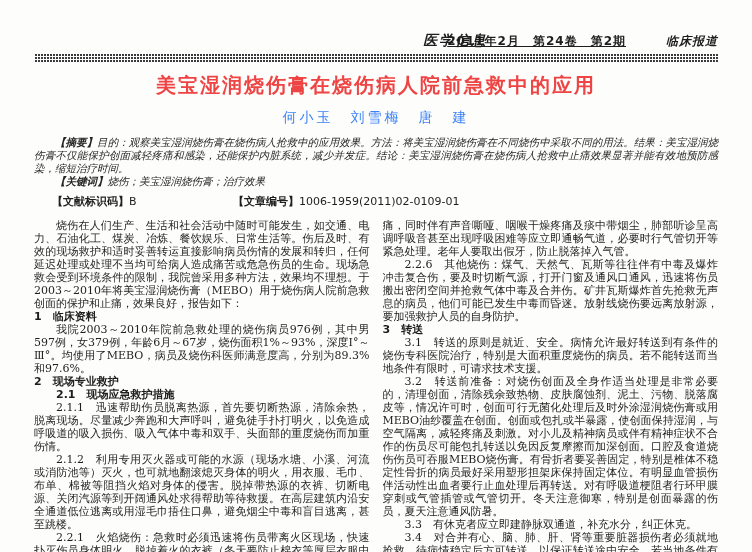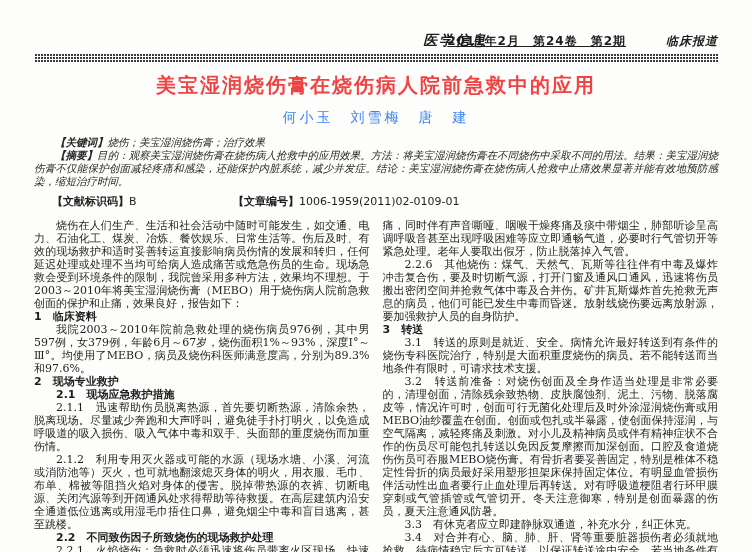--- a/index.html
+++ b/index.html
@@ -106,39 +106,38 @@
     <span class="jcolumn">临床报道</span>
   </div>
 
   <div class="dotted-band"></div>
 
   <h1 class="title">美宝湿润烧伤膏在烧伤病人院前急救中的应用</h1>
 
   <div class="authors">何小玉　刘雪梅　唐　建</div>
 
   <div class="abstract-block">
+    <p><b>【摘要】</b><span>目的：观察美宝湿润烧伤膏在烧伤病人抢救中的应用效果。方法：将美宝湿润烧伤膏在不同烧伤中采取不同的用法。结果：美宝湿润烧伤膏不仅能保护创面减轻疼痛和感染，还能保护内脏系统，减少并发症。结论：美宝湿润烧伤膏在烧伤病人抢救中止痛效果显著并能有效地预防感染，缩短治疗时间。</span></p>
     <p><b>【关键词】</b><span>烧伤；美宝湿润烧伤膏；治疗效果</span></p>
-    <p><b>【摘要】</b><span>目的：观察美宝湿润烧伤膏在烧伤病人抢救中的应用效果。方法：将美宝湿润烧伤膏在不同烧伤中采取不同的用法。结果：美宝湿润烧伤膏不仅能保护创面减轻疼痛和感染，还能保护内脏系统，减少并发症。结论：美宝湿润烧伤膏在烧伤病人抢救中止痛效果显著并能有效地预防感染，缩短治疗时间。</span></p>
   </div>
 
   <div class="meta-row">
     <span class="meta-item meta-doc"><b>【文献标识码】</b><span>B</span></span>
     <span class="meta-item"><b>【文章编号】</b><span>1006-1959(2011)02-0109-01</span></span>
   </div>
 
   <div class="columns">
     <div class="col" id="col-left">
         <p class="p">烧伤在人们生产、生活和社会活动中随时可能发生，如交通、电力、石油化工、煤炭、冶炼、餐饮娱乐、日常生活等。伤后及时、有效的现场救护和适时妥善转运直接影响病员伤情的发展和转归，任何延迟处理或处理不当均可给病人造成痛苦或危急伤员的生命。现场急救会受到环境条件的限制，我院曾采用多种方法，效果均不理想。于2003～2010年将美宝湿润烧伤膏（MEBO）用于烧伤病人院前急救创面的保护和止痛，效果良好，报告如下：</p>
         <h3 class="h">1　临床资料</h3>
         <p class="p">我院2003～2010年院前急救处理的烧伤病员976例，其中男597例，女379例，年龄6月～67岁，烧伤面积1%～93%，深度Ⅰ°～Ⅲ°。均使用了MEBO，病员及烧伤科医师满意度高，分别为89.3%和97.6%。</p>
         <h3 class="h">2　现场专业救护</h3>
         <h3 class="h2">2.1　现场应急救护措施</h3>
         <p class="p">2.1.1　迅速帮助伤员脱离热源，首先要切断热源，清除余热，脱离现场。尽量减少奔跑和大声呼叫，避免徒手扑打明火，以免造成呼吸道的吸入损伤、吸入气体中毒和双手、头面部的重度烧伤而加重伤情。</p>
         <p class="p">2.1.2　利用专用灭火器或可能的水源（现场水塘、小溪、河流或消防池等）灭火，也可就地翻滚熄灭身体的明火，用衣服、毛巾、布单、棉被等阻挡火焰对身体的侵害。脱掉带热源的衣裤、切断电源、关闭汽源等到开阔通风处求得帮助等待救援。在高层建筑内沿安全通道低位逃离或用湿毛巾捂住口鼻，避免烟尘中毒和盲目逃离，甚至跳楼。</p>
-        <h3 class="h2">2.2　不同致伤因子所致烧伤的现场救护处理</h3>
         <p class="p">2.2.1　火焰烧伤：急救时必须迅速将伤员带离火区现场，快速扑灭伤员身体明火。脱掉着火的衣裤（冬天要防止棉衣等厚层衣服中暗火复燃），用灭火器、水、衣服、被单等就地取材隔离扑灭明火，并将伤员带离到通风处，保持呼吸道通畅，创面及时涂MEBO药膏于以止痛保护创面。</p>
       </div>
     <div class="col" id="col-right">
         <p class="pc">痛，同时伴有声音嘶哑、咽喉干燥疼痛及痰中带烟尘，肺部听诊呈高调呼吸音甚至出现呼吸困难等应立即通畅气道，必要时行气管切开等紧急处理。老年人要取出假牙，防止脱落掉入气管。</p>
         <p class="p">2.2.6　其他烧伤：煤气、天然气、瓦斯等往往伴有中毒及爆炸冲击复合伤，要及时切断气源，打开门窗及通风口通风，迅速将伤员搬出密闭空间并抢救气体中毒及合并伤。矿井瓦斯爆炸首先抢救无声息的病员，他们可能已发生中毒而昏迷。放射线烧伤要远离放射源，要加强救护人员的自身防护。</p>
         <h3 class="h">3　转送</h3>
         <p class="p">3.1　转送的原则是就近、安全。病情允许最好转送到有条件的烧伤专科医院治疗，特别是大面积重度烧伤的病员。若不能转送而当地条件有限时，可请求技术支援。</p>
         <p class="p">3.2　转送前准备：对烧伤创面及全身作适当处理是非常必要的，清理创面，清除残余致热物、皮肤腐蚀剂、泥土、污物、脱落腐皮等，情况许可时，创面可行无菌化处理后及时外涂湿润烧伤膏或用MEBO油纱覆盖在创面。创面或包扎或半暴露，使创面保持湿润，与空气隔离，减轻疼痛及刺激。对小儿及精神病员或伴有精神症状不合作的伤员尽可能包扎转送以免因反复摩擦而加深创面。口腔及食道烧伤伤员可吞服MEBO烧伤膏。有骨折者要妥善固定，特别是椎体不稳定性骨折的病员最好采用塑形担架床保持固定体位。有明显血管损伤伴活动性出血者要行止血处理后再转送。对有呼吸道梗阻者行环甲膜穿刺或气管插管或气管切开。冬天注意御寒，特别是创面暴露的伤员，夏天注意通风防暑。</p>
         <p class="p">3.3　有休克者应立即建静脉双通道，补充水分，纠正休克。</p>
         <p class="p">3.4　对合并有心、脑、肺、肝、肾等重要脏器损伤者必须就地抢救，待病情稳定后方可转送，以保证转送途中安全。若当地条件有限病情又很危急可边抢救边转送。</p>

